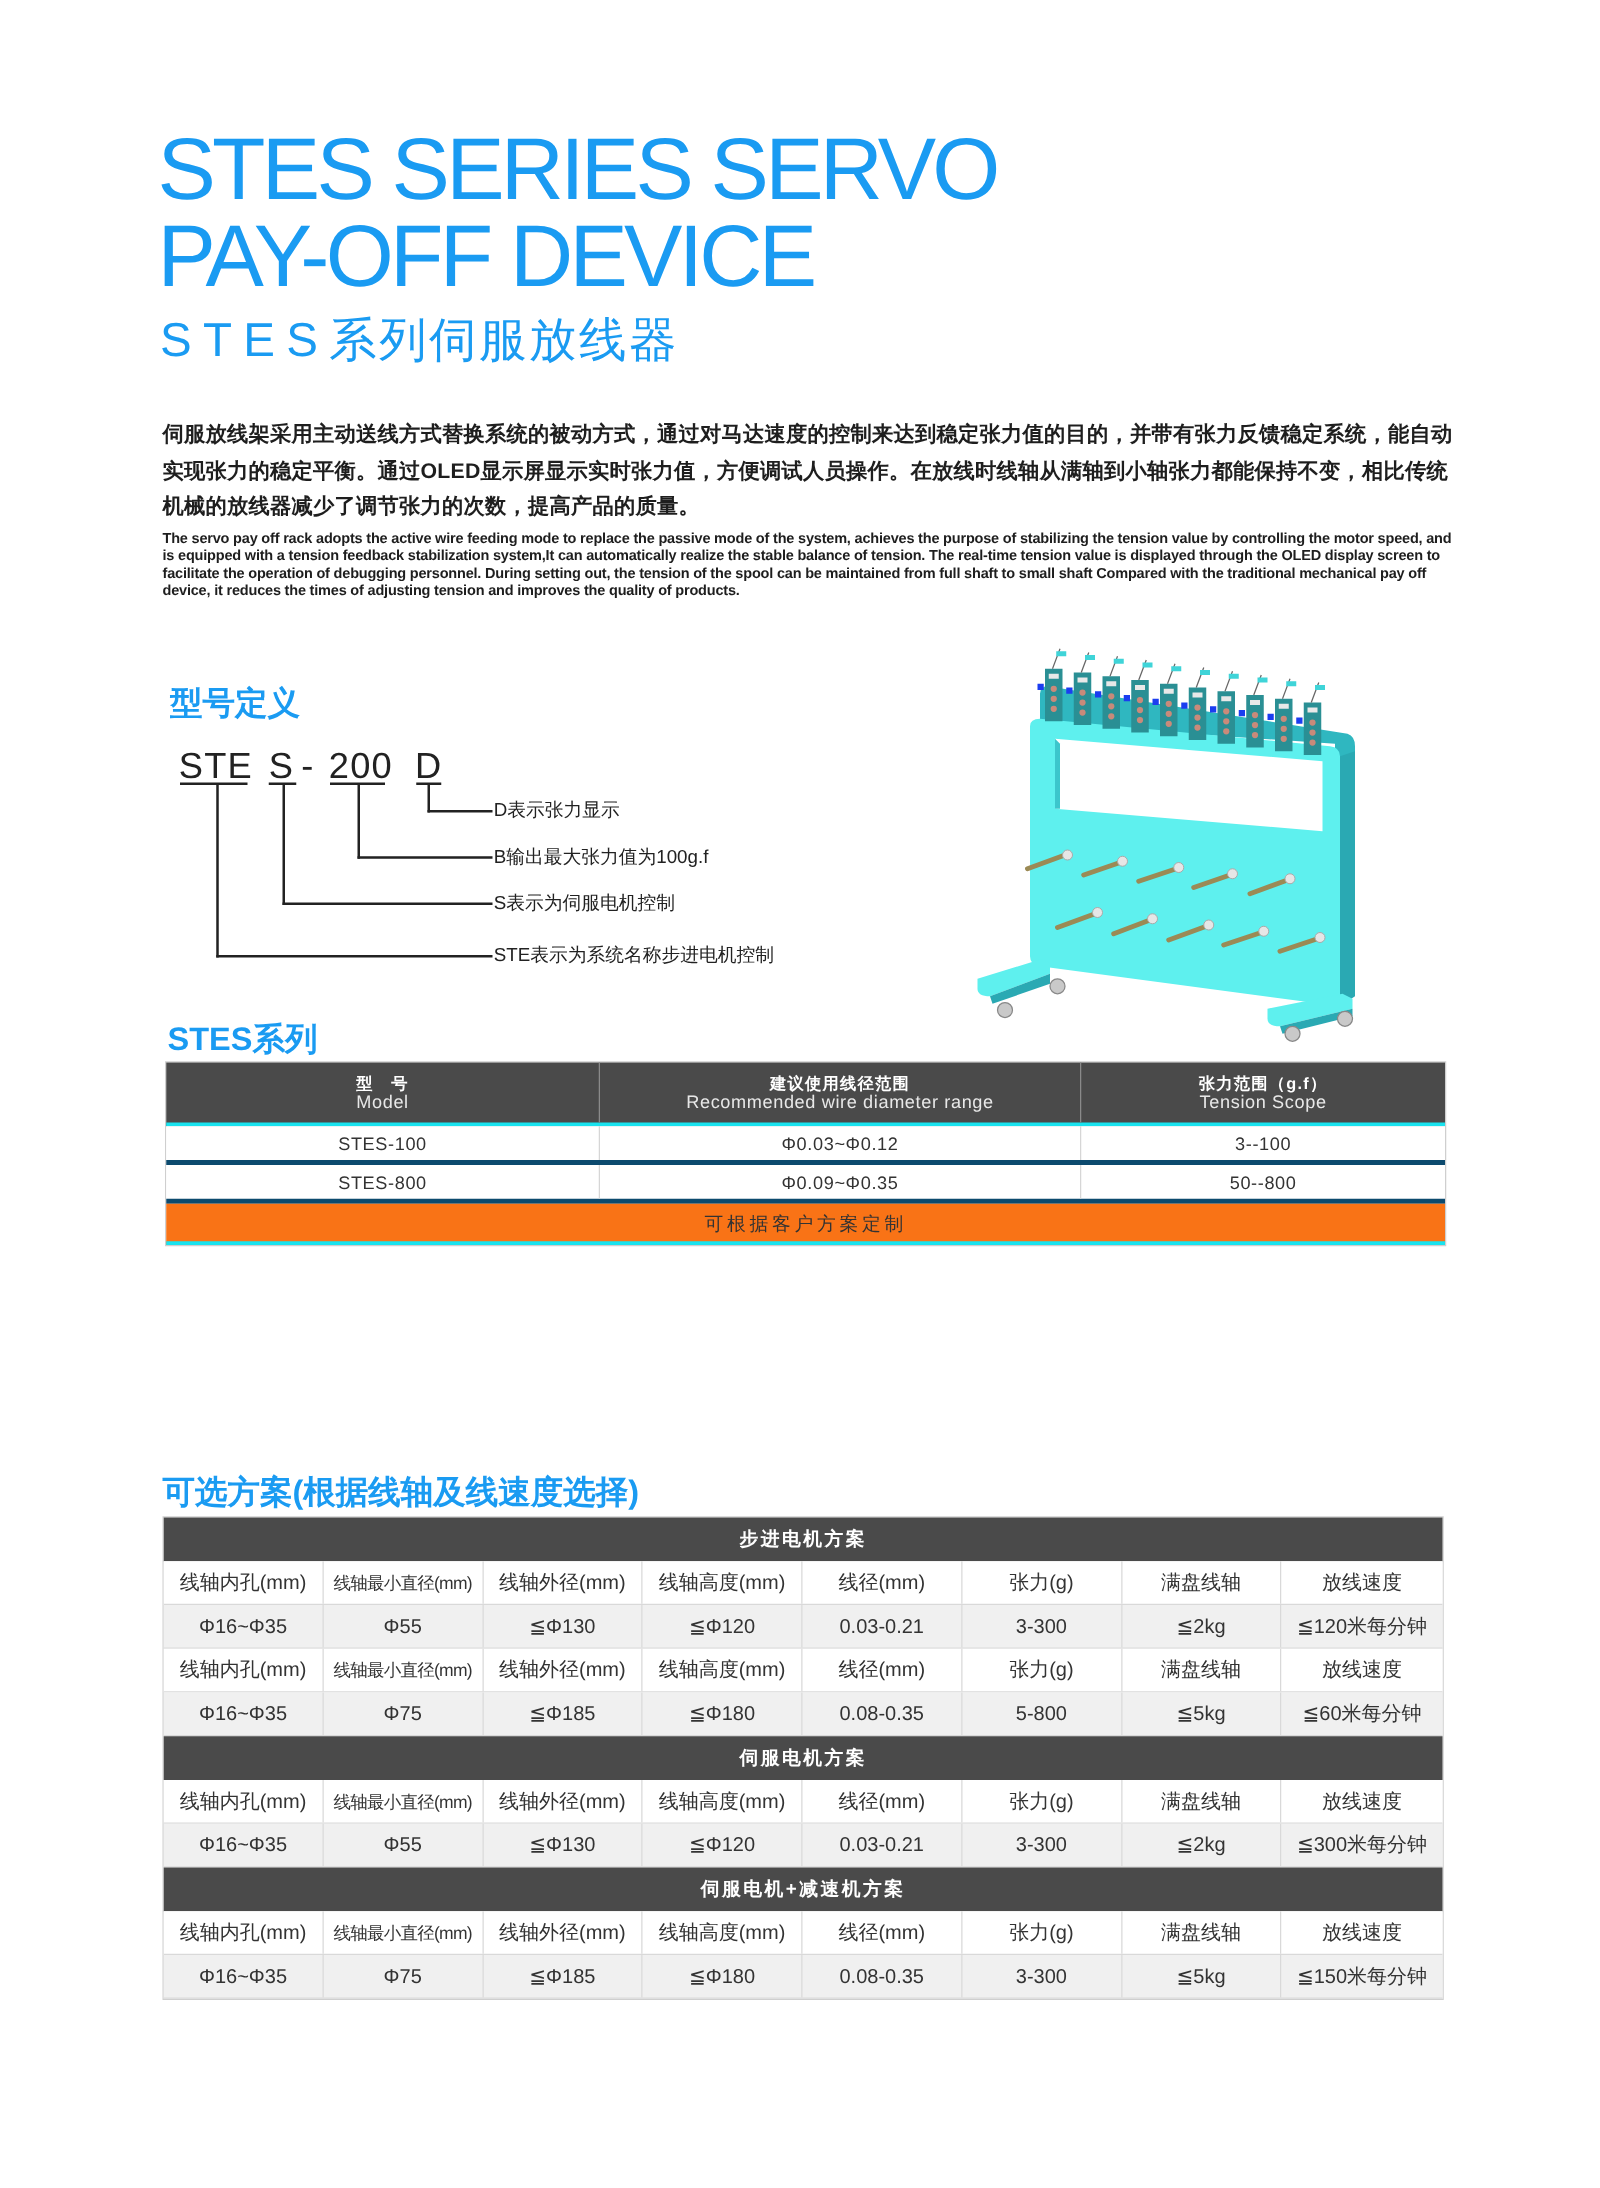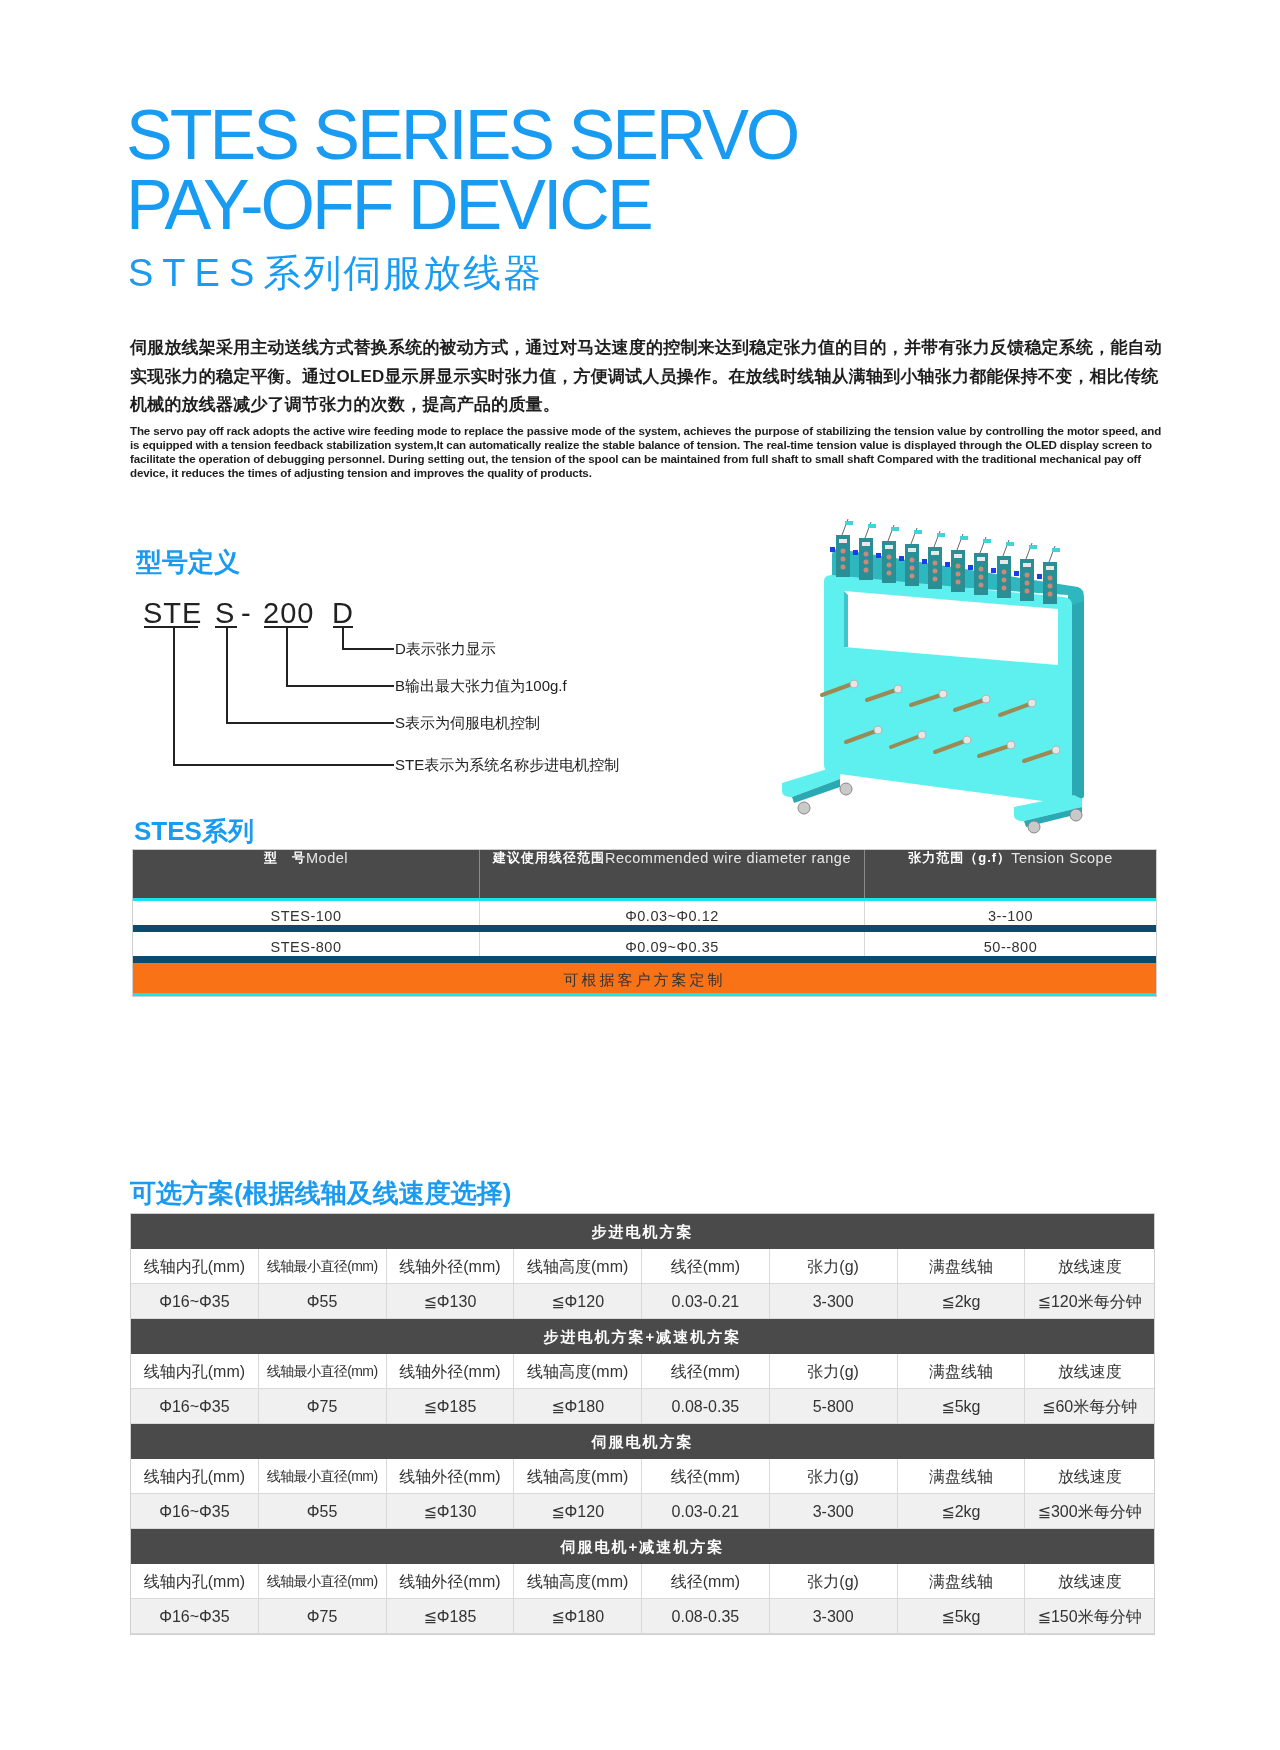--- a/index.html
+++ b/index.html
@@ -22,25 +22,25 @@
   .vline { width:2px; background:#222; }
   .hline { height:2px; background:#222; }
   .def-label { left:395px; font-size:15px; line-height:18px; color:#222; white-space:nowrap; }
 
   
   .machine { left:778px; top:505px; width:316px; height:332px; }
 
   
   .stes { left:132px; top:849px; width:1025px; border:1px solid #cfcfcf; }
   .stes-head { display:flex; height:51px; background:#4a4a4a; border-bottom:3px solid #19e3ef; }
-  .stes-head .c { color:#fff; text-align:center; display:flex; justify-content:center; border-right:1px solid #8a8a8a; }
+  .stes-head .c { color:#fff; text-align:center; display:flex; flex-direction:column; justify-content:center; border-right:1px solid #8a8a8a; }
   .stes-head .c:last-child { border-right:none; }
   .stes-head .cn { font-size:13px; font-weight:bold; line-height:15px; letter-spacing:1px; }
   .stes-head .en { font-size:14.5px; line-height:16px; color:#e8e8e8; letter-spacing:0.5px; }
-  .stes-row { display:flex; height:31px; border-bottom:7px solid #0c4a6e;justify-content:flex-end; }
+  .stes-row { display:flex; height:31px; border-bottom:4px solid #0c4a6e;justify-content:flex-end; }
   .stes-row:nth-child(odd) { background:#f1f1f1; }
   .stes-row .c { text-align:center; font-size:14.5px; line-height:31px; color:#333; border-right:1px solid #d6d6d6; letter-spacing:0.5px; }
   .stes-row .c:last-child { border-right:none; }
   .stes-foot { height:33px; line-height:33px; text-align:center; font-size:15px; letter-spacing:3px; color:#333; border-bottom:3px solid #19e3ef; background:#f97316; }
   .w1 { width:347px; } .w2 { width:385px; } .w3 { width:291px; }
 
   
   .opts { left:130px; top:1213px; width:1025px; border:1px solid #cfcfcf; }
   .sec-title { height:35px; line-height:35px; background:#4a4a4a; color:#fff; font-weight:bold; font-size:15px; text-align:center; letter-spacing:2px; }
   .orow { display:flex; height:35px; border-bottom:1px solid #d9d9d9; }
@@ -293,21 +293,20 @@
     <div class="c">Φ16~Φ35</div>
     <div class="c">Φ55</div>
     <div class="c">≦Φ130</div>
     <div class="c">≦Φ120</div>
     <div class="c">0.03-0.21</div>
     <div class="c">3-300</div>
     <div class="c">≦2kg</div>
     <div class="c">≦120米每分钟</div>
   </div>
 
-  <div class="sec-title">步进电机方案+减速机方案</div>
   <div class="orow head">
     <div class="c">线轴内孔(mm)</div>
     <div class="c small">线轴最小直径(mm)</div>
     <div class="c">线轴外径(mm)</div>
     <div class="c">线轴高度(mm)</div>
     <div class="c">线径(mm)</div>
     <div class="c">张力(g)</div>
     <div class="c">满盘线轴</div>
     <div class="c">放线速度</div>
   </div>

